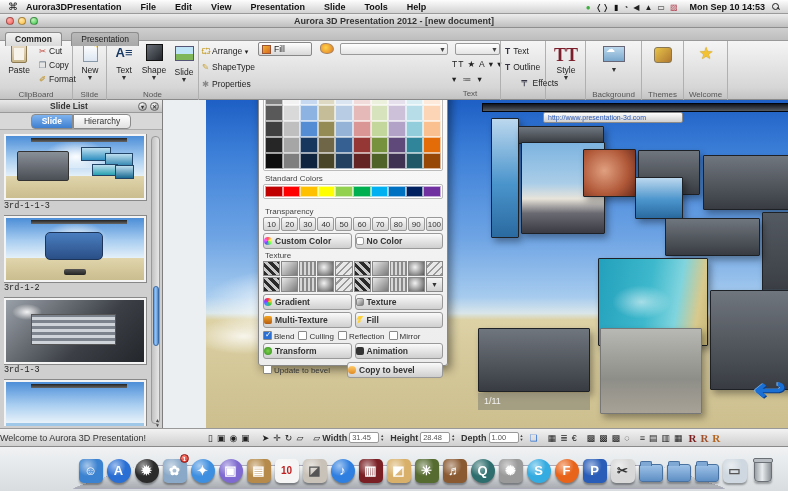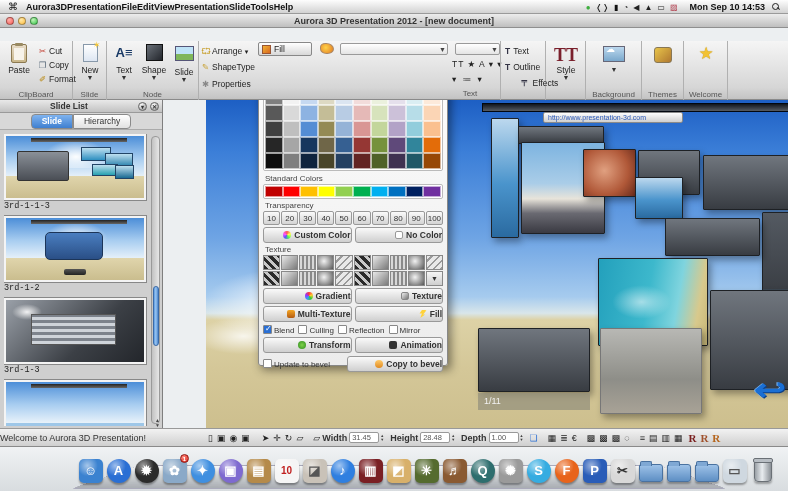--- a/index.html
+++ b/index.html
@@ -5,21 +5,21 @@
   * { margin:0; padding:0; box-sizing:border-box; }
   html,body { width:788px; height:491px; overflow:hidden; }
   body { font-family:"Liberation Sans", sans-serif; background:#eceff1; position:relative; }
   #screen { position:absolute; left:0; top:0; width:788px; height:491px; }
 
   
   #menubar { position:absolute; left:0; top:0; width:788px; height:14px;
     background:linear-gradient(#fdfdfd,#d2d2d2); border-bottom:1px solid #9a9a9a;
     display:flex; align-items:center; font-size:9px; color:#111; z-index:60; }
   #menubar .apple { margin:0 8px 0 8px; font-size:10px; }
-  #menu-items { display:flex; gap:0; font-weight:bold; }
+  #menu-items { display:flex; gap:19px; font-weight:bold; }
   #menu-items span { cursor:default; }
   #menubar-right { margin-left:auto; display:flex; align-items:center; gap:7px; padding-right:8px; }
   #menubar-right .sicon { font-size:8px; color:#222; }
   #clock { font-weight:bold; font-size:9px; }
   .spot { width:8px; height:8px; position:relative; }
   .spot::before { content:""; position:absolute; left:0; top:0; width:5px; height:5px; border:1.2px solid #222; border-radius:50%; }
   .spot::after { content:""; position:absolute; left:5px; top:5px; width:3px; height:1.2px; background:#222; transform:rotate(45deg); }
 
   
   #titlebar { position:absolute; left:0; top:14px; width:788px; height:14px;
@@ -75,21 +75,21 @@
     box-shadow:3px 4px 10px rgba(0,0,0,.45); padding:3px 4px; font-size:8px; color:#333; }
   .fsection-label { font-size:8px; color:#444; margin:1px 0 1px 2px; }
   .fbox { background:#fff; border:1px solid #bbb; border-radius:2px; padding:1px; }
   #theme-grid { display:grid; grid-template-columns:repeat(10,1fr); gap:0; }
   #theme-grid .sw { height:16px; border:0.5px solid rgba(255,255,255,.6); }
   #std-colors { display:grid; grid-template-columns:repeat(10,1fr); }
   #std-colors .sw { height:11px; border:0.5px solid rgba(255,255,255,.6); }
   #transp-row { display:flex; gap:1px; margin-top:1px; }
   .tr-btn { flex:1; text-align:center; font-size:8px; padding:1.5px 0; background:linear-gradient(#fafafa,#d4d4d4); border:1px solid #999; border-radius:2px; }
   .fbtn-row { display:flex; gap:3px; margin-top:2px; }
-  .fbtn { flex:1; text-align:right; font-size:8.5px; font-weight:bold; color:#333; padding:2px 0;
+  .fbtn { flex:1; text-align:left; font-size:8.5px; font-weight:bold; color:#333; padding:2px 0;
     background:linear-gradient(#fafafa,#cfcfcf); border:1px solid #999; border-radius:3px; white-space:nowrap; }
   .fbtn .mi { display:inline-block; width:8px; height:8px; vertical-align:-1px; margin-right:3px; border-radius:2px; }
   .mi.rainbow { background:conic-gradient(#f33,#fc3,#3c3,#39f,#93f,#f33); border-radius:50%; }
   .mi.texmi { background:linear-gradient(135deg,#eee,#777); border:1px solid #888; }
   .mi.shield { background:linear-gradient(#f5a623,#b35b12); }
   .mi.bolt { background:#ffd23a; clip-path:polygon(40% 0,100% 0,55% 55%,80% 55%,20% 100%,40% 45%,10% 45%); }
   .mi.wheel { background:conic-gradient(#f55,#ff5,#5f5,#55f,#f5f,#f55); border-radius:50%; }
   .mi.nocol { background:#fff; border:1px solid #999; }
   .mi.green { background:radial-gradient(#7ed24a,#2e8b1e); border-radius:50%; }
   .mi.cam { background:#333; border-radius:2px; }
@@ -227,20 +227,24 @@
 
   <div id="titlebar">
     <div class="lights">
       <div class="light red"></div>
       <div class="light yellow"></div>
       <div class="light green"></div>
     </div>
     <div id="win-title">Aurora 3D Presentation 2012 - [new document]</div>
   </div>
 
+  <div id="ribbon-tabs">
+    <span class="rtab active">Common</span>
+    <span class="rtab">Presentation</span>
+  </div>
 
   <div id="ribbon">
     <div class="rgroup" style="left:0;width:73px;">
       <div class="bigbtn" style="left:2px;top:3px;">
         <div class="bicon">
             <div class="clipb"></div>
           </div>
         <div>Paste</div>
       </div>
       <div class="smallrow" style="left:38px;top:5px;"><span class="gi" style="color:#c0392b">✂</span><span>Cut</span></div>
@@ -493,21 +497,21 @@
           <div class="sw" title="#ffc000" style="background: rgb(255, 192, 0);"></div>
           <div class="sw" title="#ffff00" style="background: rgb(255, 255, 0);"></div>
           <div class="sw" title="#92d050" style="background: rgb(146, 208, 80);"></div>
           <div class="sw" title="#00b050" style="background: rgb(0, 176, 80);"></div>
           <div class="sw" title="#00b0f0" style="background: rgb(0, 176, 240);"></div>
           <div class="sw" title="#0070c0" style="background: rgb(0, 112, 192);"></div>
           <div class="sw" title="#002060" style="background: rgb(0, 32, 96);"></div>
           <div class="sw" title="#7030a0" style="background: rgb(112, 48, 160);"></div>
         </div>
       </div>
-    <div class="fsection-label" style="margin-top:2px;">Transparency</div>
+    <div class="fsection-label" style="margin-top:8px;">Transparency</div>
     <div id="transp-row">
         <div class="tr-btn">10</div>
         <div class="tr-btn">20</div>
         <div class="tr-btn">30</div>
         <div class="tr-btn">40</div>
         <div class="tr-btn">50</div>
         <div class="tr-btn">60</div>
         <div class="tr-btn">70</div>
         <div class="tr-btn">80</div>
         <div class="tr-btn">90</div>

